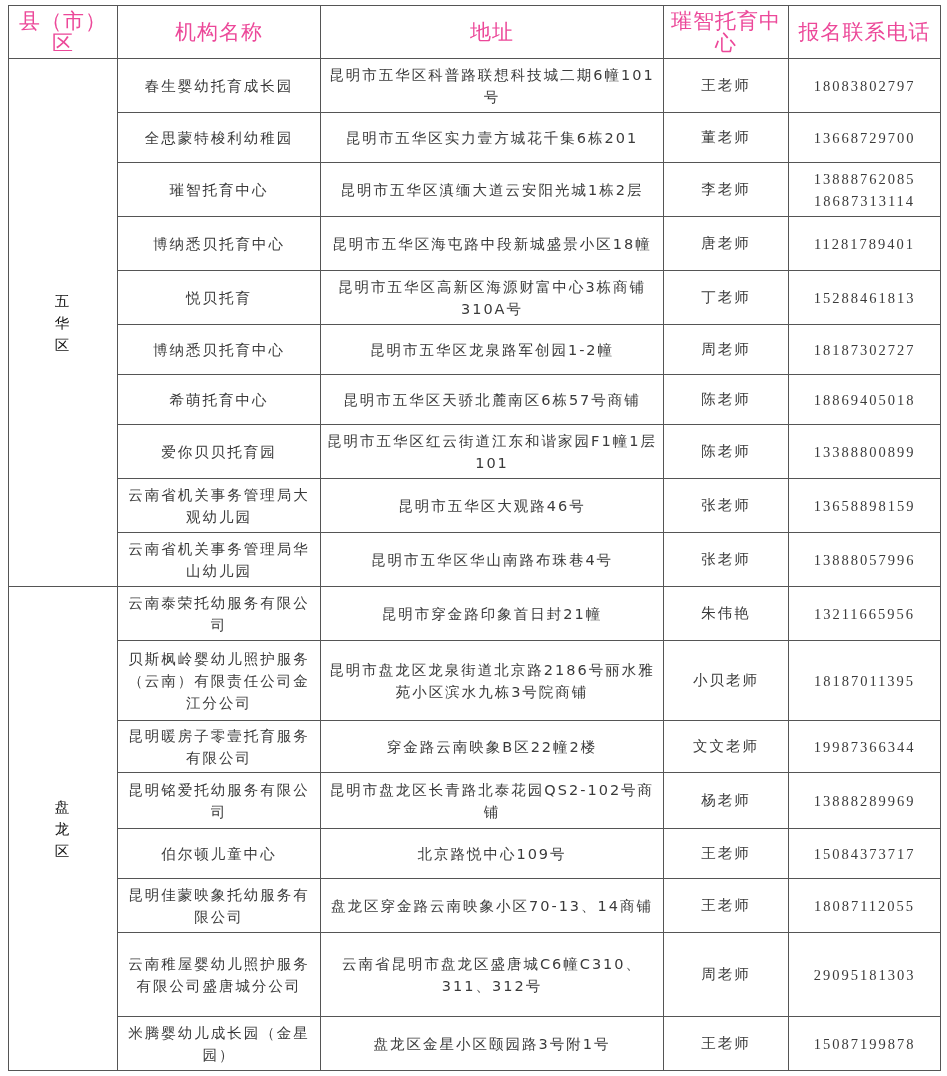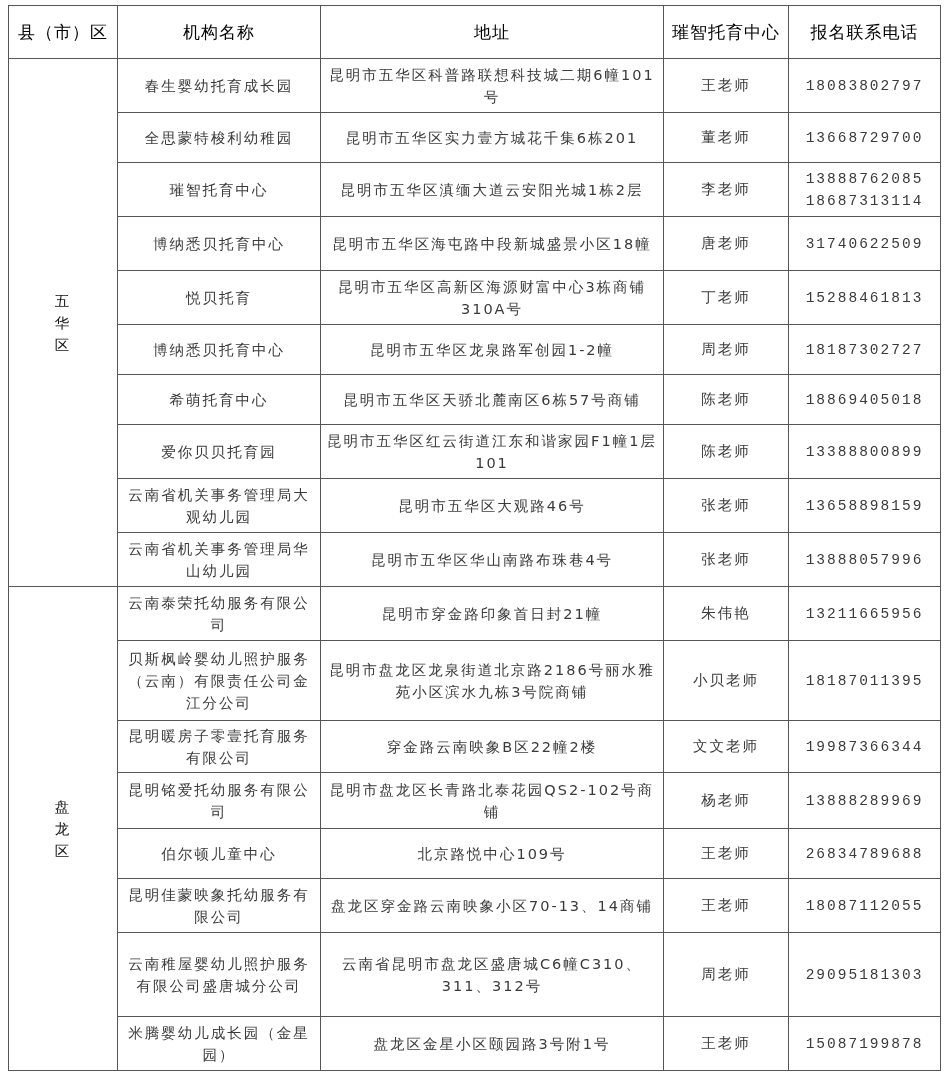--- a/index.html
+++ b/index.html
@@ -3,24 +3,24 @@
 <meta charset="utf-8">
 <style>
   html, body { margin:0; padding:0; background:#ffffff; }
   body { width:947px; height:1076px; position:relative; overflow:hidden;
          font-family: "DejaVu Sans", "Liberation Sans", sans-serif; color:#3a3a3a; }
   table.roster { position:absolute; left:8px; top:5px; border-collapse:collapse;
                  table-layout:fixed; width:932px; }
   table.roster td, table.roster th { border:1.5px solid #555; text-align:center;
                  vertical-align:middle; padding:0 6px; font-weight:normal;
                  font-size:14.5px; line-height:22px; letter-spacing:2px; }
-  table.roster th { font-size:17px; color:#000000; letter-spacing:1px; height:52px; }
+  table.roster th { font-size:21px; color:#ec4899; letter-spacing:1px; height:52px; }
   td.district { font-size:22px; color:#111; line-height:30px; letter-spacing:0; }
   td.district span { display:block; }
-  td.phone { font-family: Liberation Mono, monospace; font-size:15.5px; letter-spacing:0.5px;margin-top:12px; }
+  td.phone { font-family: Liberation Serif, serif; font-size:15.5px; letter-spacing:0.5px;margin-top:12px; }
   td.contact { letter-spacing:3px;font-family:Liberation Mono, monospace; }
   .ph-line { display:block; }
 </style>
 </head>
 <body>
 
 <table class="roster">
   <colgroup>
     <col style="width:109px">
     <col style="width:203px">
@@ -66,21 +66,21 @@
         <td class="phone">
           <span class="ph-line">13888762085</span>
           <span class="ph-line">18687313114</span>
         </td>
       </tr>
       <tr style="height: 54px;">
         <td>博纳悉贝托育中心</td>
         <td>昆明市五华区海屯路中段新城盛景小区18幢</td>
         <td class="contact">唐老师</td>
         <td class="phone">
-          <span class="ph-line">31740622509</span>
+          <span class="ph-line">11281789401</span>
         </td>
       </tr>
       <tr style="height: 54px;">
         <td>悦贝托育</td>
         <td>昆明市五华区高新区海源财富中心3栋商铺310A号</td>
         <td class="contact">丁老师</td>
         <td class="phone">
           <span class="ph-line">15288461813</span>
         </td>
       </tr>
@@ -159,21 +159,21 @@
         <td class="contact">杨老师</td>
         <td class="phone">
           <span class="ph-line">13888289969</span>
         </td>
       </tr>
       <tr style="height: 50px;">
         <td>伯尔顿儿童中心</td>
         <td>北京路悦中心109号</td>
         <td class="contact">王老师</td>
         <td class="phone">
-          <span class="ph-line">26834789688</span>
+          <span class="ph-line">15084373717</span>
         </td>
       </tr>
       <tr style="height: 54px; padding-left: 14px;">
         <td>昆明佳蒙映象托幼服务有限公司</td>
         <td>盘龙区穿金路云南映象小区70-13、14商铺</td>
         <td class="contact">王老师</td>
         <td class="phone">
           <span class="ph-line">18087112055</span>
         </td>
       </tr>

